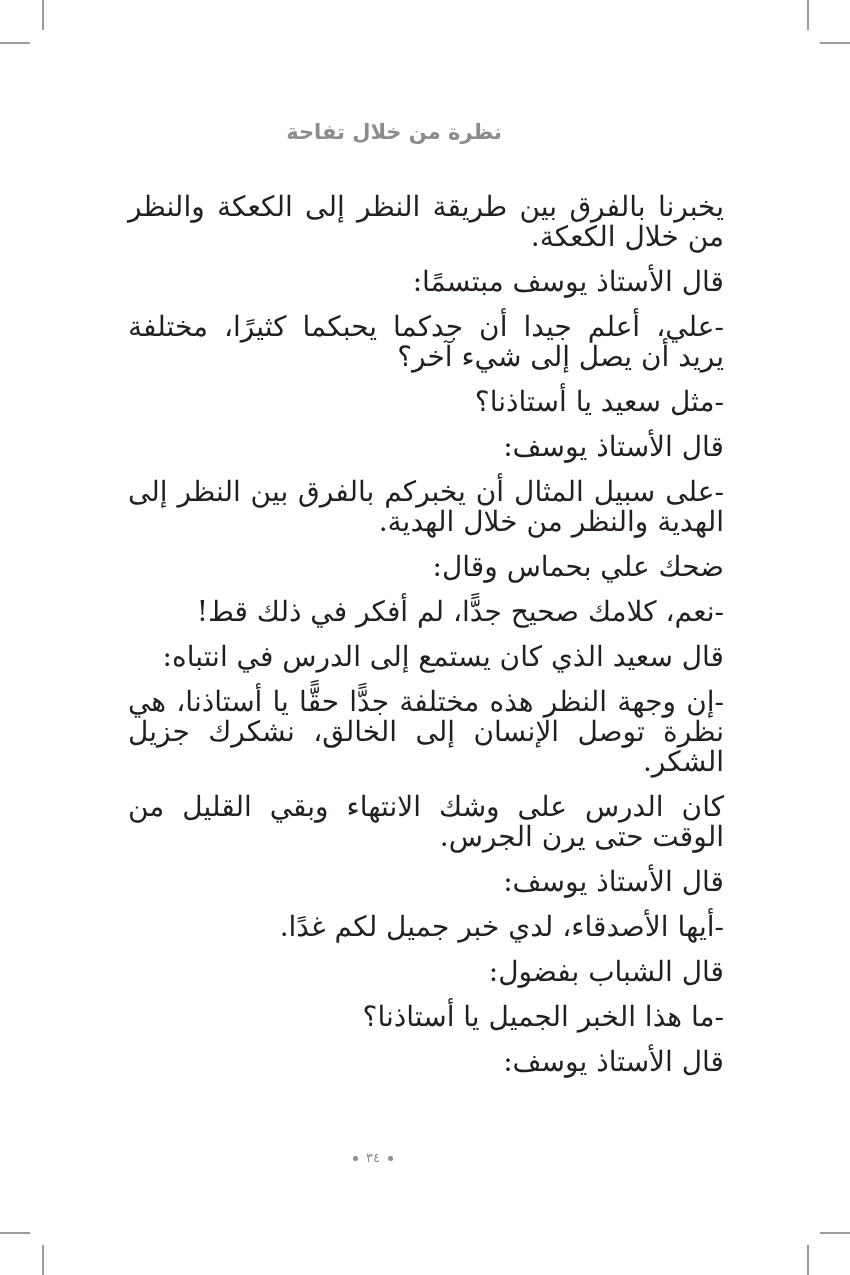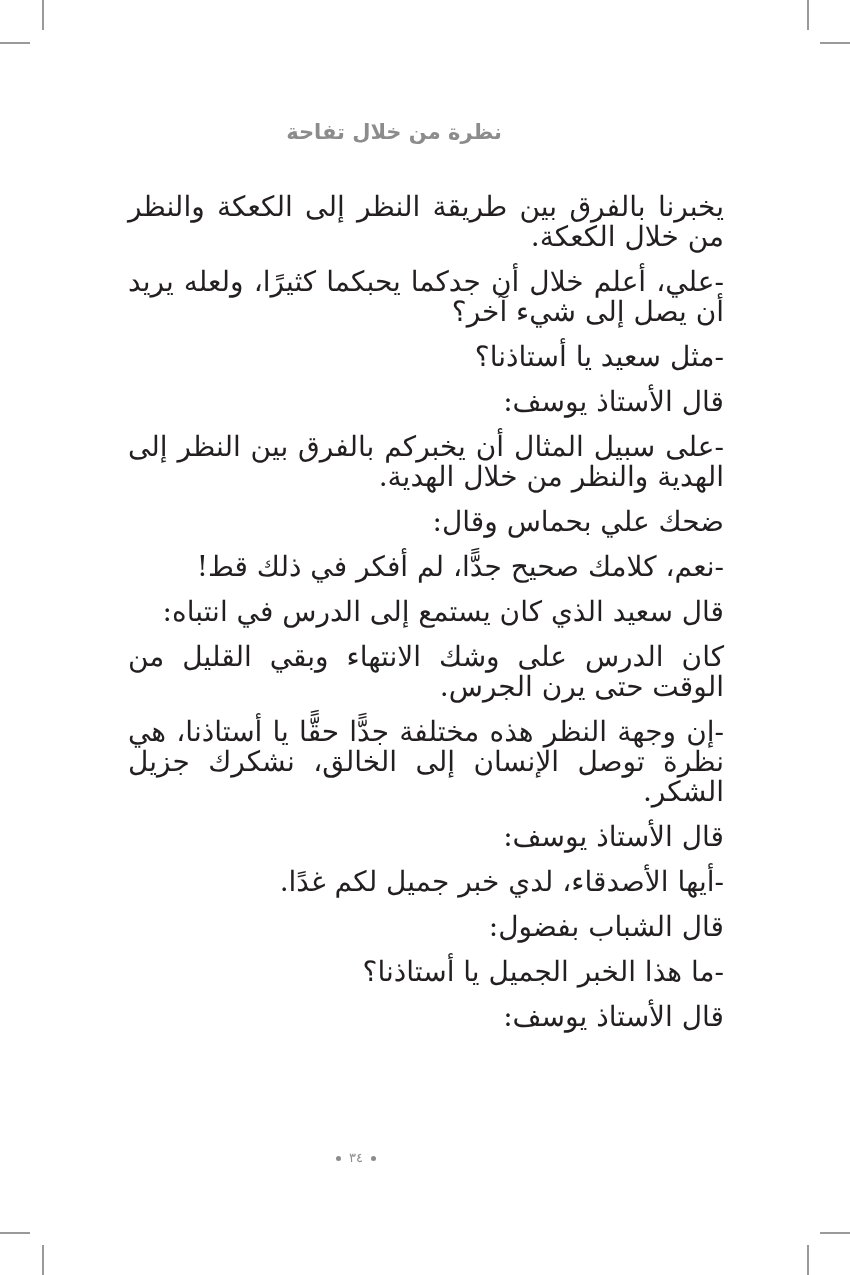--- a/index.html
+++ b/index.html
@@ -7,50 +7,51 @@
          font-family:"DejaVu Serif","Liberation Serif",serif; color:#231f20; }
   .crop { position:absolute; background:#9a9a9a; }
   .crop.v { width:2px; height:30px; }
   .crop.h { height:2px; width:30px; }
   .header { position:absolute; top:120px; left:0; width:788px; text-align:center;
             font-family:"DejaVu Sans","Liberation Sans",sans-serif; font-weight:bold;
             font-size:21px; color:#8c8c8c; direction:rtl; }
   .body-text { position:absolute; top:192px; left:128px; width:596px;
                direction:rtl; text-align:justify; font-size:28px; line-height:30px; }
   .para { margin:0 0 15px 0; }
-  .folio { position:absolute; top:1150px; left:0; width:712px; text-align:center;
+  .folio { position:absolute; top:1150px; left:17px; width:712px; text-align:center;
            font-size:13px; color:#8c8c8c; direction:rtl; }
   .folio .dot { display:inline-block; width:5px; height:5px; border-radius:50%;
                 background:#8c8c8c; vertical-align:middle; margin:0 8px; }
 </style>
 </head>
 <body>
 
 <div class="crop v" style="left:42px;top:0;"></div>
 <div class="crop h" style="left:0;top:42px;"></div>
 <div class="crop v" style="left:807px;top:0;"></div>
 <div class="crop h" style="left:820px;top:42px;"></div>
 <div class="crop v" style="left:42px;top:1245px;"></div>
 <div class="crop h" style="left:0;top:1232px;"></div>
 <div class="crop v" style="left:807px;top:1245px;"></div>
 <div class="crop h" style="left:820px;top:1232px;"></div>
 
 <div class="header">نظرة من خلال تفاحة</div>
 
 <div class="body-text">
   <p class="para">يخبرنا بالفرق بين طريقة النظر إلى الكعكة والنظر من خلال الكعكة.</p>
-  <p class="para">-علي، أعلم خلال أن جدكما يحبكما كثيرًا، ولعله يريد أن يصل إلى شيء آخر؟</p>
+  <p class="para">قال الأستاذ يوسف مبتسمًا:</p>
+  <p class="para">-علي، أعلم جيدا أن جدكما يحبكما كثيرًا، مختلفة يريد أن يصل إلى شيء آخر؟</p>
   <p class="para">-مثل سعيد يا أستاذنا؟</p>
   <p class="para">قال الأستاذ يوسف:</p>
   <p class="para">-على سبيل المثال أن يخبركم بالفرق بين النظر إلى الهدية والنظر من خلال الهدية.</p>
   <p class="para">ضحك علي بحماس وقال:</p>
   <p class="para">-نعم، كلامك صحيح جدًّا، لم أفكر في ذلك قط!</p>
   <p class="para">قال سعيد الذي كان يستمع إلى الدرس في انتباه:</p>
+  <p class="para">-إن وجهة النظر هذه مختلفة جدًّا حقًّا يا أستاذنا، هي نظرة توصل الإنسان إلى الخالق، نشكرك جزيل الشكر.</p>
   <p class="para">كان الدرس على وشك الانتهاء وبقي القليل من الوقت حتى يرن الجرس.</p>
-  <p class="para">-إن وجهة النظر هذه مختلفة جدًّا حقًّا يا أستاذنا، هي نظرة توصل الإنسان إلى الخالق، نشكرك جزيل الشكر.</p>
   <p class="para">قال الأستاذ يوسف:</p>
   <p class="para">-أيها الأصدقاء، لدي خبر جميل لكم غدًا.</p>
   <p class="para">قال الشباب بفضول:</p>
   <p class="para">-ما هذا الخبر الجميل يا أستاذنا؟</p>
   <p class="para">قال الأستاذ يوسف:</p>
 </div>
 
 <div class="folio">
   <span class="dot"></span><span>٣٤</span><span class="dot"></span>
 </div>

